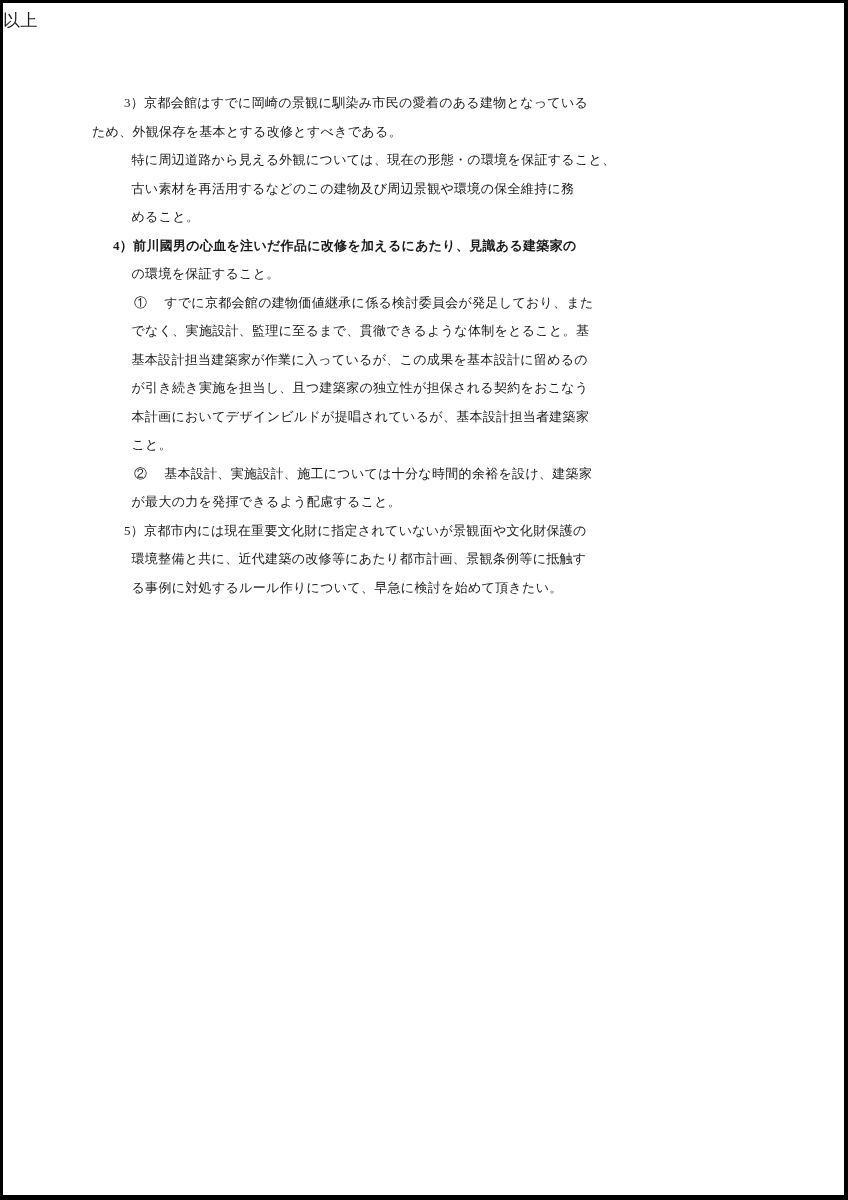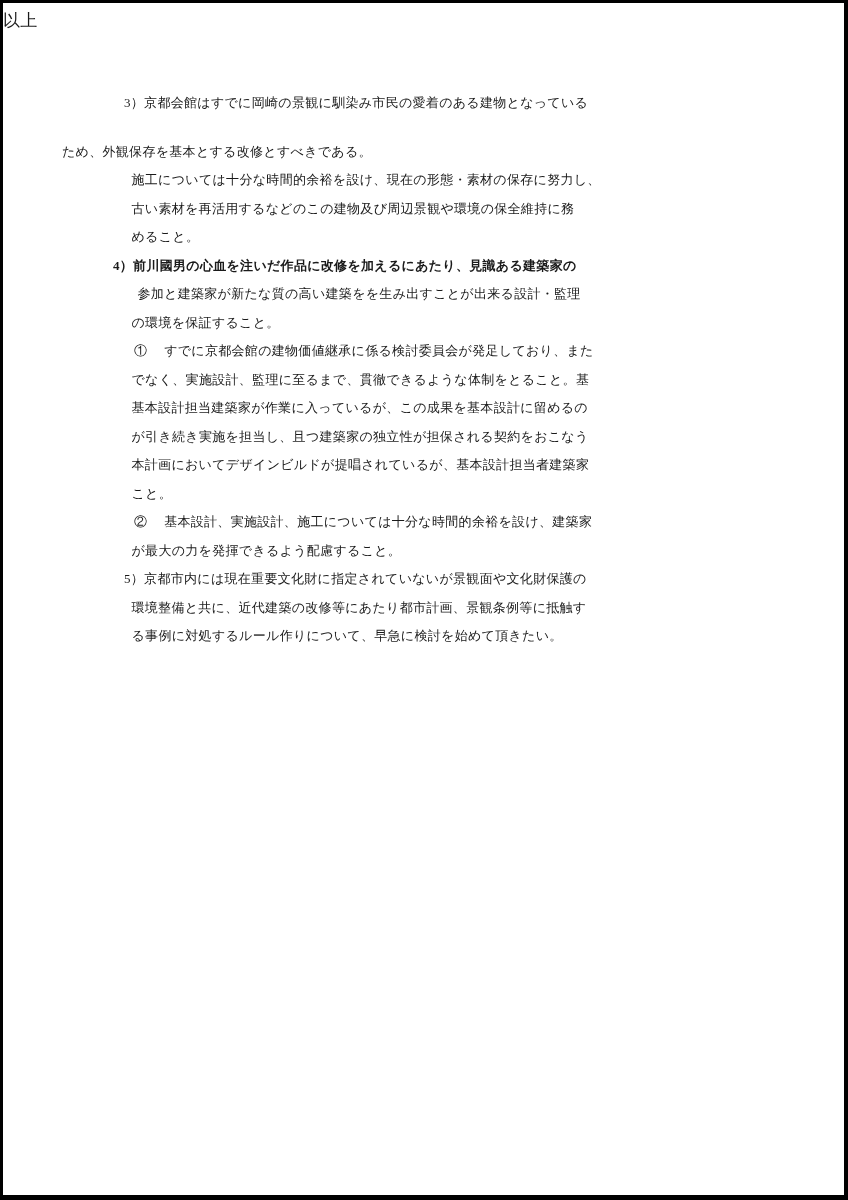--- a/index.html
+++ b/index.html
@@ -43,26 +43,25 @@
     padding-right: 123px;
     color: #1a1a1a;
   }
 </style>
 </head>
 <body>
 
 <div class="page">
   <div class="doc-body" id="doc-body">
       <div class="text-line" style="padding-left: 121px;">3）京都会館はすでに岡崎の景観に馴染み市民の愛着のある建物となっている</div>
-      <div class="text-line" style="padding-left: 59px; margin-top: 20px;">ため、外観保存を基本とする改修とすべきである。</div>
-      <div class="text-line" style="padding-left: 128.5px;">施工については十分な時間的余裕を設け、現在の形態・素材の保存に努力し、</div>
+      <div class="text-line" style="padding-left: 89px;">ため、外観保存を基本とする改修とすべきである。</div>
+      <div class="text-line" style="padding-left: 128.5px;">特に周辺道路から見える外観については、現在の形態・の環境を保証すること、</div>
       <div class="text-line" style="padding-left: 128.5px;">古い素材を再活用するなどのこの建物及び周辺景観や環境の保全維持に務</div>
       <div class="text-line" style="padding-left: 128.5px;">めること。</div>
       <div class="text-line" style="padding-left: 110px; font-weight: bold;">4）前川國男の心血を注いだ作品に改修を加えるにあたり、見識ある建築家の</div>
-      <div class="text-line" style="padding-left: 134.5px;">参加と建築家が新たな質の高い建築をを生み出すことが出来る設計・監理</div>
       <div class="text-line" style="padding-left: 128.5px;">の環境を保証すること。</div>
       <div class="text-line" style="padding-left: 131px;">①　 すでに京都会館の建物価値継承に係る検討委員会が発足しており、また</div>
       <div class="text-line" style="padding-left: 128.5px;">でなく、実施設計、監理に至るまで、貫徹できるような体制をとること。基</div>
       <div class="text-line" style="padding-left: 128.5px;">基本設計担当建築家が作業に入っているが、この成果を基本設計に留めるの</div>
       <div class="text-line" style="padding-left: 128.5px;">が引き続き実施を担当し、且つ建築家の独立性が担保される契約をおこなう</div>
       <div class="text-line" style="padding-left: 128.5px;">本計画においてデザインビルドが提唱されているが、基本設計担当者建築家</div>
       <div class="text-line" style="padding-left: 128.5px;">こと。</div>
       <div class="text-line" style="padding-left: 131px;">②　 基本設計、実施設計、施工については十分な時間的余裕を設け、建築家</div>
       <div class="text-line" style="padding-left: 128.5px;">が最大の力を発揮できるよう配慮すること。</div>
       <div class="text-line" style="padding-left: 121px;">5）京都市内には現在重要文化財に指定されていないが景観面や文化財保護の</div>

